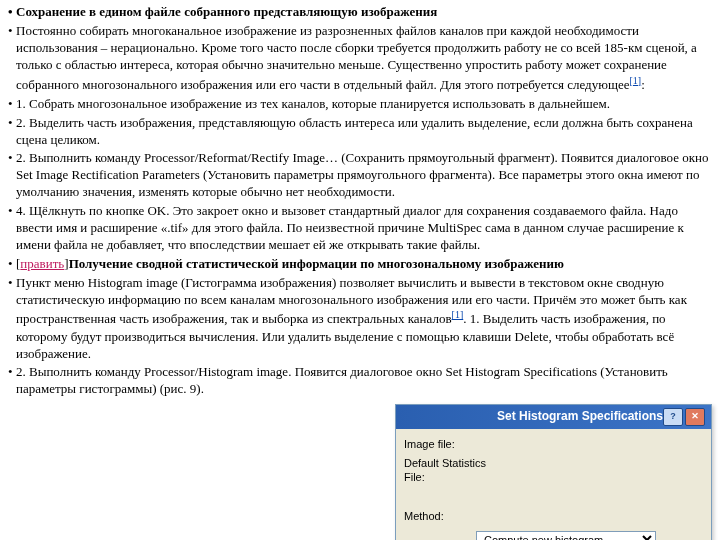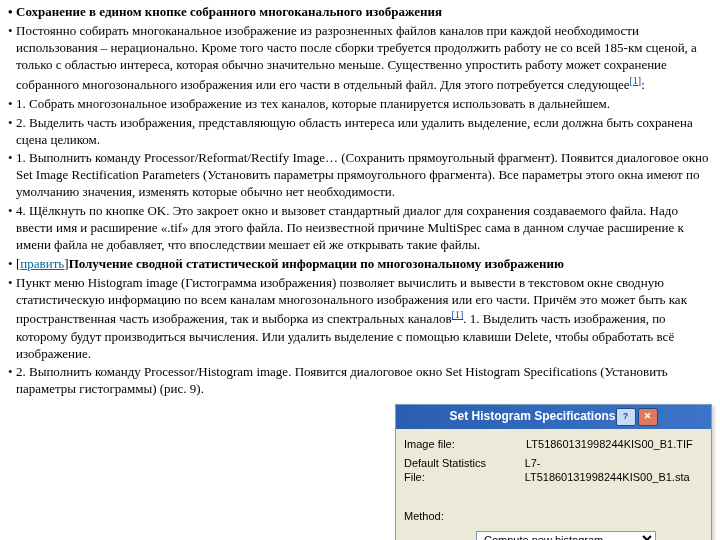--- a/index.html
+++ b/index.html
@@ -10,39 +10,39 @@
     line-height: 1.3;
     color: #000;
     width: 720px;
     box-sizing: border-box;
     background: #fff;
   }
   ul { list-style: none; margin: 0; padding: 0; }
   li { position: relative; padding-left: 8px; margin-bottom: 2px; }
   li::before { content: "•"; position: absolute; left: 0; top: 0; }
   .bold { font-weight: bold; }
-  a { color: #0369a1; text-decoration: underline; }
+  a { color: #be185d; text-decoration: underline; }
   .sup { color: #0645ad; text-decoration: underline; font-size: 10px; vertical-align: super; }
   .dialog-wrap { display: flex; justify-content: flex-end; margin-top: 6px; }
   .dialog {
     width: 315px;
     border: 1px solid #7b9ebd;
     background: #ece9d8;
     font-family: Tahoma, sans-serif;
     font-size: 11px;
     box-shadow: 2px 2px 4px rgba(0,0,0,0.2);
   }
   .titlebar {
     background: linear-gradient(to right, #2a5fb0, #3c74c7);
     color: #fff;
     padding: 3px 6px;
     font-weight: bold;
     font-size: 12px;
     display: flex;
-    justify-content: center;
+    justify-content: flex-end;
     align-items: center;
   }
   .titlebar .btns { display: flex; gap: 2px; }
   .titlebar .btn {
     width: 18px; height: 16px;
     background: #c9dcf5;
     border: 1px solid #1e4a8a;
     border-radius: 2px;
     color: #1e4a8a;
     display: flex; align-items: center; justify-content: center;
@@ -80,27 +80,27 @@
     grid-template-columns: 36px 48px 48px 48px 48px;
     gap: 3px 6px;
     align-items: center;
   }
   .grid .hdr { text-align: center; font-size: 10px; }
 </style>
 </head>
 <body>
 
 <ul>
-  <li class="bold"><span>Сохранение в едином кнопке собранного многоканального изображения</span></li>
+  <li class="bold"><span>Сохранение в едином файле собранного представляющую изображения</span></li>
   <li>
     <span>Постоянно собирать многоканальное изображение из разрозненных файлов каналов при каждой необходимости использования – нерационально. Кроме того часто после сборки требуется продолжить работу не со всей 185-км сценой, а только с областью интереса, которая обычно значительно меньше. Существенно упростить работу может сохранение собранного многозонального изображения или его части в отдельный файл. Для этого потребуется следующее</span><a href="#" class="sup">[1]</a><span>:</span>
   </li>
   <li><span>1. Собрать многозональное изображение из тех каналов, которые планируется использовать в дальнейшем.</span></li>
   <li><span>2. Выделить часть изображения, представляющую область интереса или удалить выделение, если должна быть сохранена сцена целиком.</span></li>
-  <li><span>1. Выполнить команду Processor/Reformat/Rectify Image… (Сохранить прямоугольный фрагмент). Появится диалоговое окно Set Image Rectification Parameters (Установить параметры прямоугольного фрагмента). Все параметры этого окна имеют по умолчанию значения, изменять которые обычно нет необходимости.</span></li>
+  <li><span>2. Выполнить команду Processor/Reformat/Rectify Image… (Сохранить прямоугольный фрагмент). Появится диалоговое окно Set Image Rectification Parameters (Установить параметры прямоугольного фрагмента). Все параметры этого окна имеют по умолчанию значения, изменять которые обычно нет необходимости.</span></li>
   <li><span>4. Щёлкнуть по кнопке OK. Это закроет окно и вызовет стандартный диалог для сохранения создаваемого файла. Надо ввести имя и расширение «.tif» для этого файла. По неизвестной причине MultiSpec сама в данном случае расширение к имени файла не добавляет, что впоследствии мешает ей же открывать такие файлы.</span></li>
   <li>
     [<a href="#">править</a>]<span class="bold">Получение сводной статистической информации по многозональному изображению</span>
   </li>
   <li>
     <span>Пункт меню Histogram image (Гистограмма изображения) позволяет вычислить и вывести в текстовом окне сводную статистическую информацию по всем каналам многозонального изображения или его части. Причём это может быть как пространственная часть изображения, так и выборка из спектральных каналов</span><a href="#" class="sup">[1]</a><span>. 1. Выделить часть изображения, по которому будут производиться вычисления. Или удалить выделение с помощью клавиши Delete, чтобы обработать всё изображение.</span>
   </li>
   <li><span>2. Выполнить команду Processor/Histogram image. Появится диалоговое окно Set Histogram Specifications (Установить параметры гистограммы) (рис. 9).</span></li>
 </ul>
 
@@ -109,25 +109,23 @@
     <div class="titlebar">
       <span>Set Histogram Specifications</span>
       <div class="btns">
         <div class="btn">?</div>
         <div class="btn close">✕</div>
       </div>
     </div>
     <div class="panel">
       <div class="row">
         <span class="lbl">Image file:</span>
-        <span>LT51860131998244KIS00_B1.TIF</span>
       </div>
       <div class="row">
         <span class="lbl">Default Statistics File:</span>
-        <span>L7-LT51860131998244KIS00_B1.sta</span>
       </div>
       <div class="row">
         <span class="lbl-sm">Method:</span>
         <select style="width:180px">
           <option>Compute new histogram</option>
         </select>
       </div>
 
       <div class="group">
         <span class="group-title">Area to Histogram</span>

